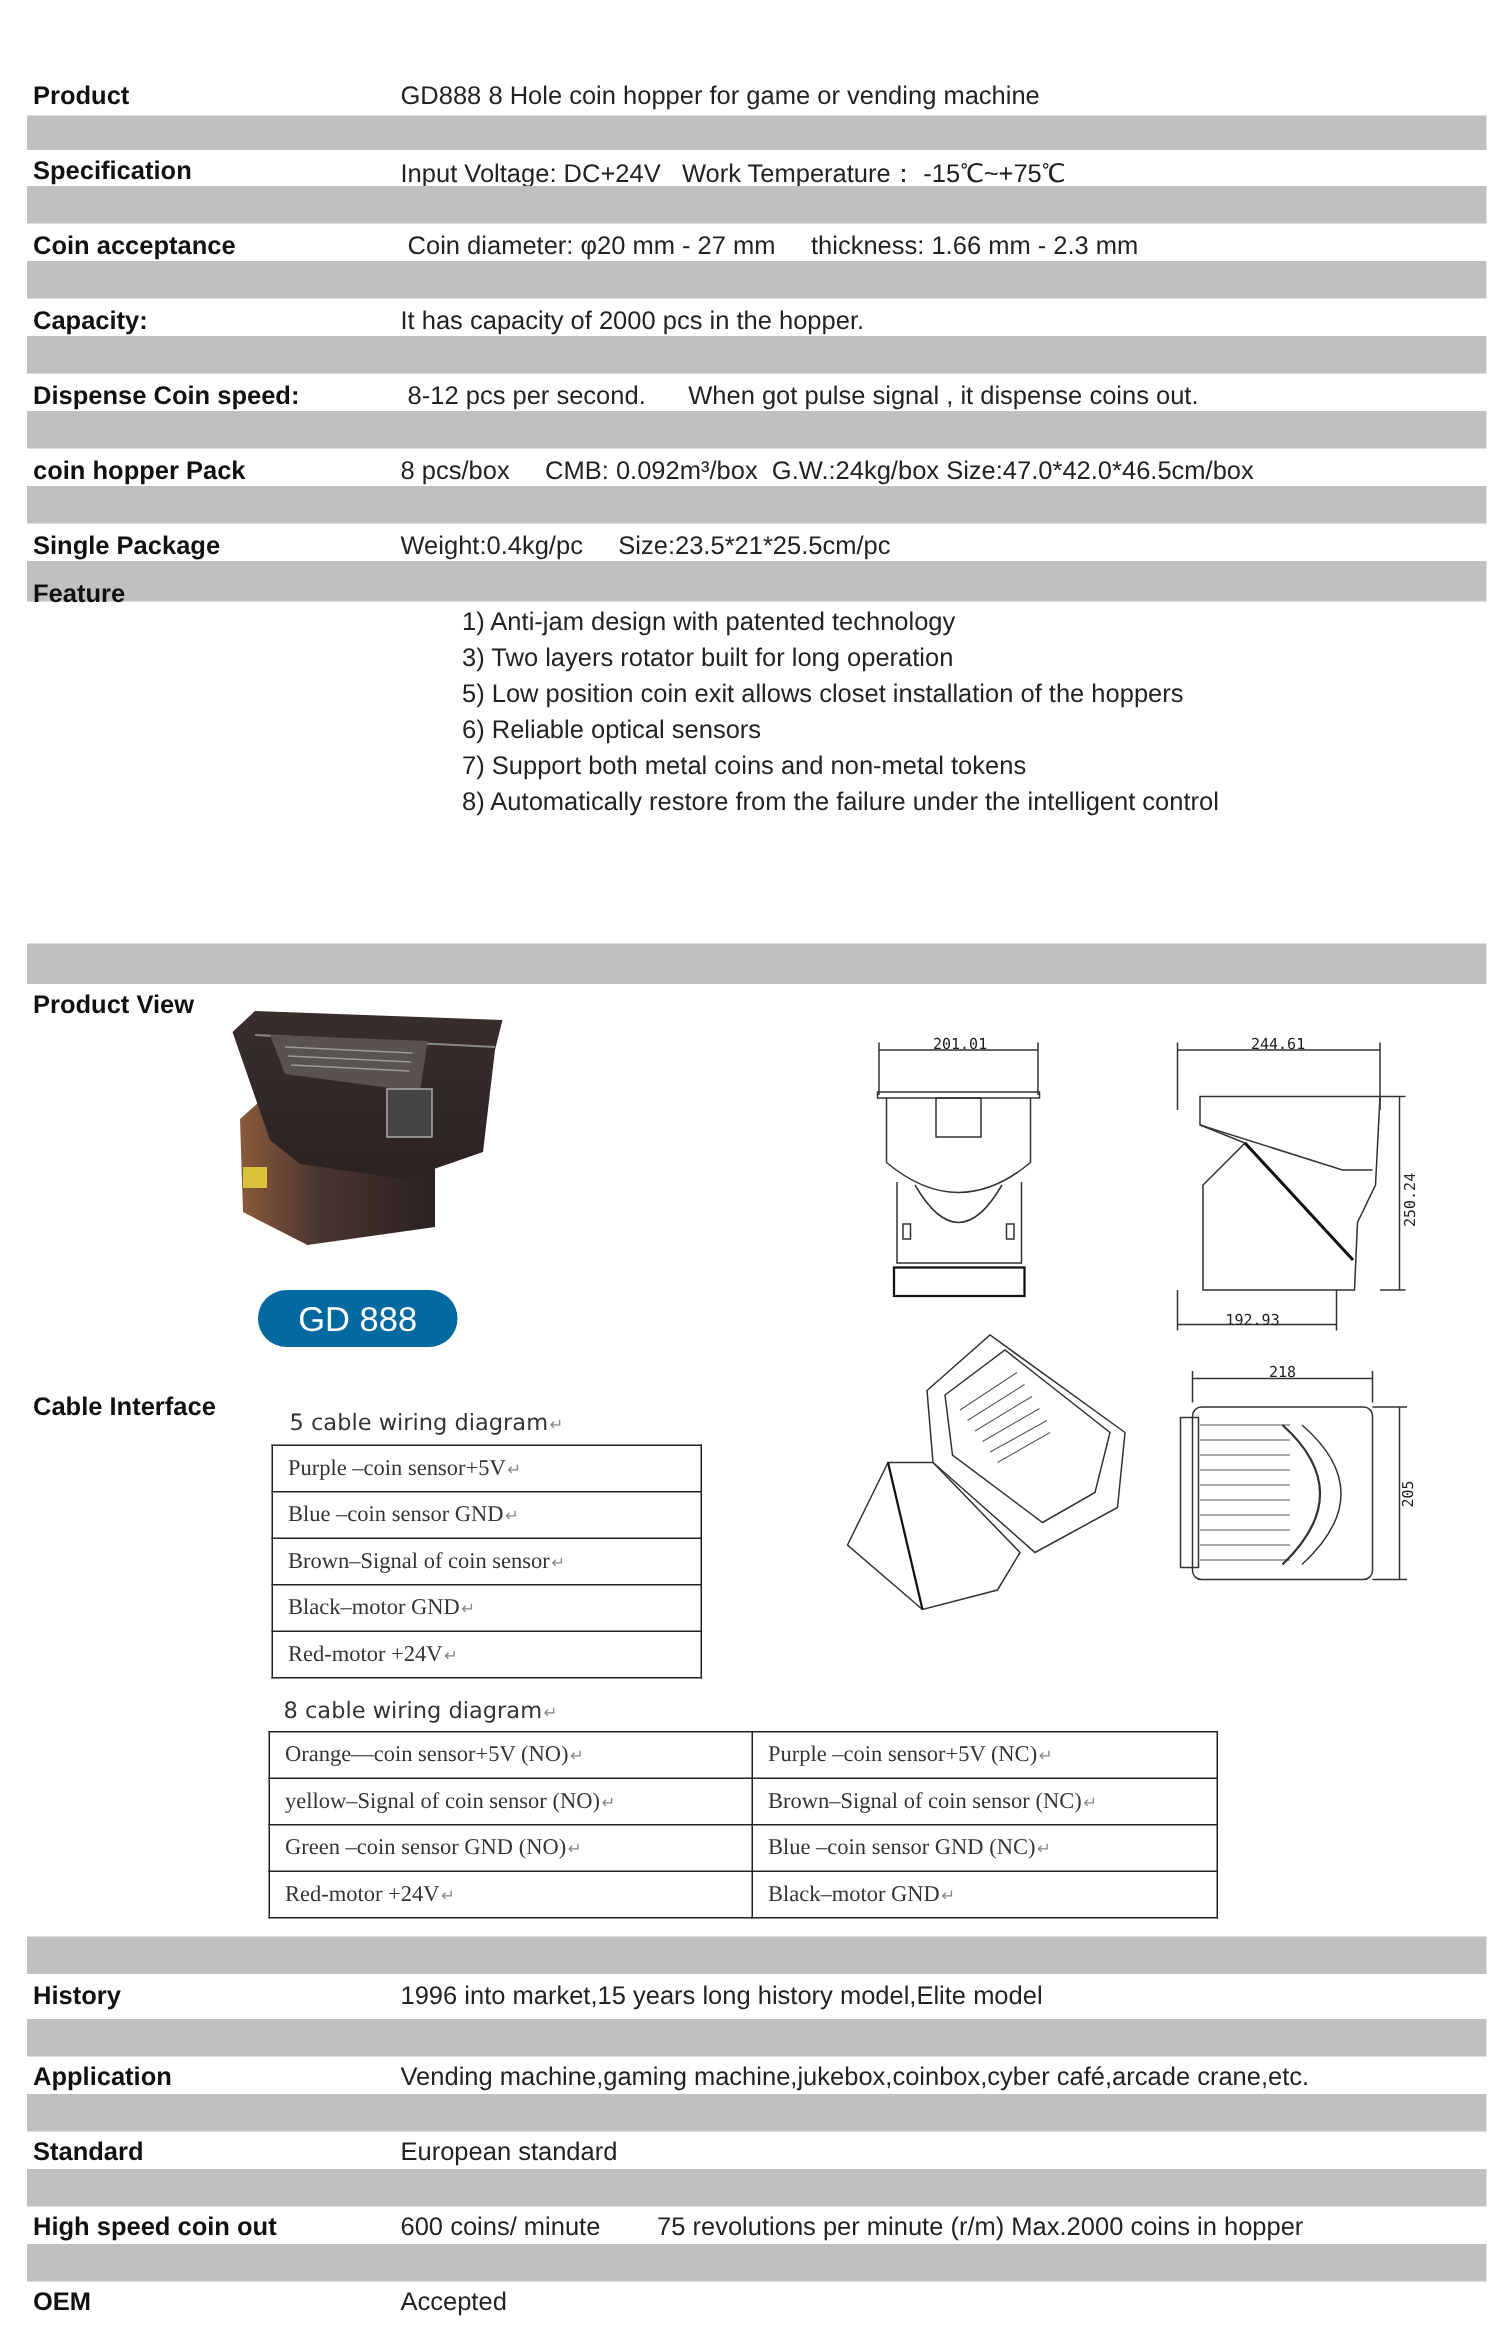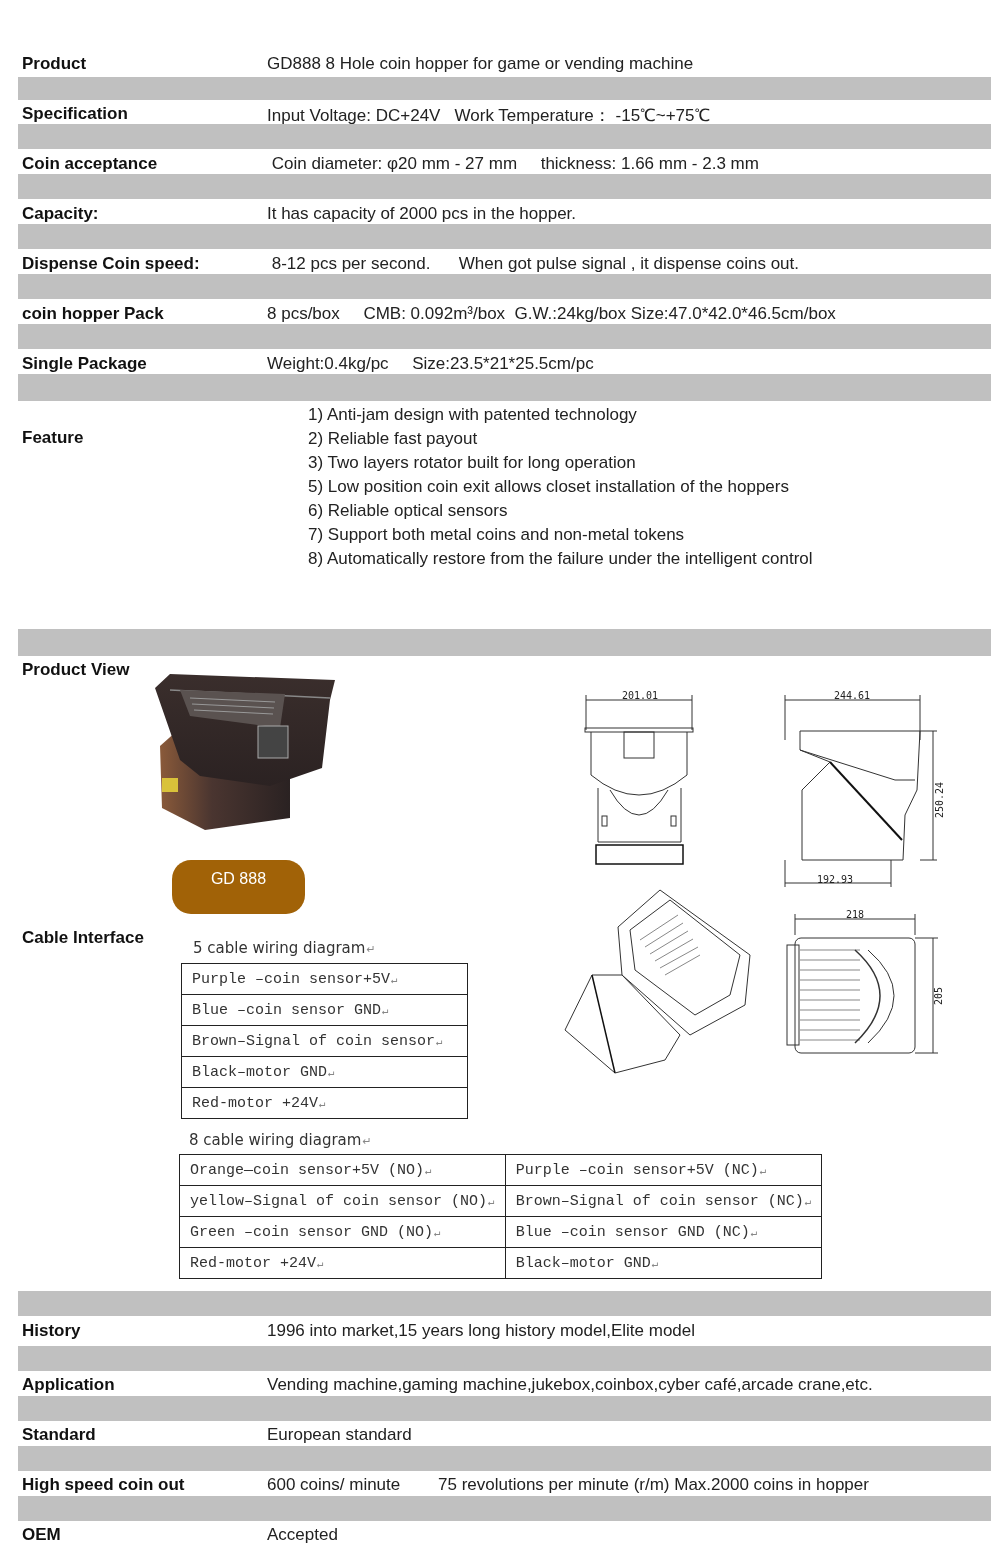--- a/index.html
+++ b/index.html
@@ -11,28 +11,28 @@
   .lbl { position: absolute; left: 4px; top: 4px; font-weight: bold; font-size: 17px; color: #111; white-space: nowrap; }
   .val { position: absolute; left: 249px; top: 4px; font-size: 17px; color: #222; white-space: pre; }
 
   .features { position: absolute; left: 267px; top: 404px; font-size: 17px; color: #222; }
   .features li { list-style: none; height: 24px; line-height: 22px; white-space: nowrap; margin-left: 41px; }
 
   .section-lbl { position: absolute; left: 22px; font-weight: bold; font-size: 17px; color: #111; }
 
   
   .photo { position: absolute; left: 150px; top: 668px; width: 190px; height: 170px; }
-  .badge { position: absolute; left: 172px; top: 860px; width: 133px; height: 54px; border-radius: 19px; background: #a16207; color: #fff; font-size: 16px; text-align: center; line-height: 38px; }
+  .badge { position: absolute; left: 172px; top: 860px; width: 133px; height: 38px; border-radius: 19px; background: #0369a1; color: #fff; font-size: 23px; text-align: center; line-height: 38px; }
 
   .drawing { position: absolute; }
   .dimlbl { font-family: "DejaVu Sans Mono", monospace; font-size: 10px; fill: #222; }
 
   
   .wt-title { position: absolute; font-family: "DejaVu Sans", sans-serif; font-size: 15px; color: #333; white-space: nowrap; }
-  table.wt { position: absolute; border-collapse: collapse; font-family: Liberation Mono, monospace; font-size: 15px; color: #333; }
+  table.wt { position: absolute; border-collapse: collapse; font-family: Liberation Serif, serif; font-size: 15px; color: #333; }
   table.wt td { border: 1.5px solid #222; padding: 0 10px; height: 31px; white-space: nowrap; }
   .ret { color: #888; font-size: 11px; margin-left: 1px; }
 </style>
 </head>
 <body>
 
 <div class="row" style="top:50px">
   <span class="lbl">Product</span>
   <span class="val">GD888 8 Hole coin hopper for game or vending machine</span>
 </div>
@@ -67,24 +67,23 @@
   <span class="val">8 pcs/box     CMB: 0.092m³/box  G.W.:24kg/box Size:47.0*42.0*46.5cm/box</span>
 </div>
 <div class="band" style="top:324px;height:25px"></div>
 
 <div class="row" style="top:350px">
   <span class="lbl">Single Package</span>
   <span class="val">Weight:0.4kg/pc     Size:23.5*21*25.5cm/pc</span>
 </div>
 <div class="band" style="top:374px;height:27px"></div>
 
-<span class="section-lbl" style="top:428px">Feature</span>
+<span class="section-lbl" style="top:386px">Feature</span>
 <ul class="features">
   <li>1) Anti-jam design with patented technology</li>
-  <li>2) Reliable fast payout</li>
   <li>3) Two layers rotator built for long operation</li>
   <li>5) Low position coin exit allows closet installation of the hoppers</li>
   <li>6) Reliable optical sensors</li>
   <li>7) Support both metal coins and non-metal tokens</li>
   <li>8) Automatically restore from the failure under the intelligent control</li>
 </ul>
 <div class="band" style="top:629px;height:27px"></div>
 
 <span class="section-lbl" style="top:660px">Product View</span>
 

